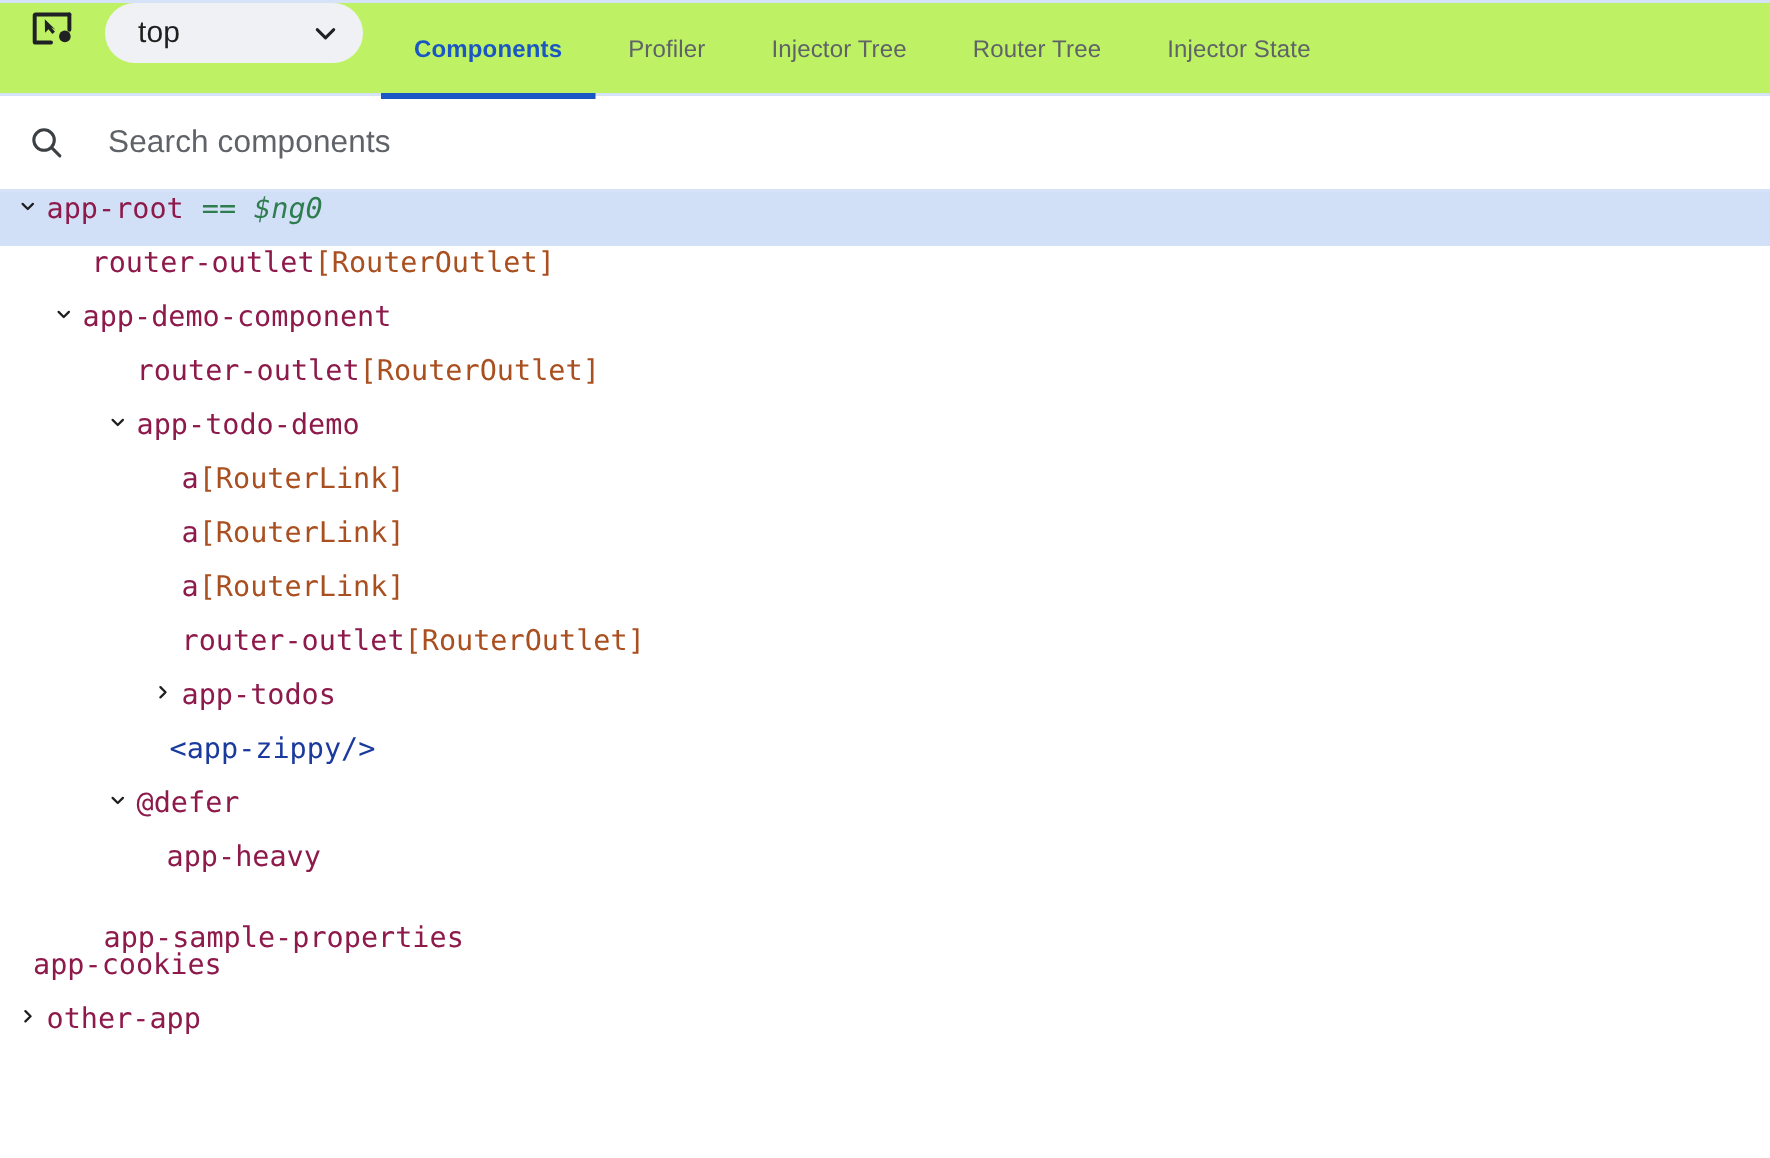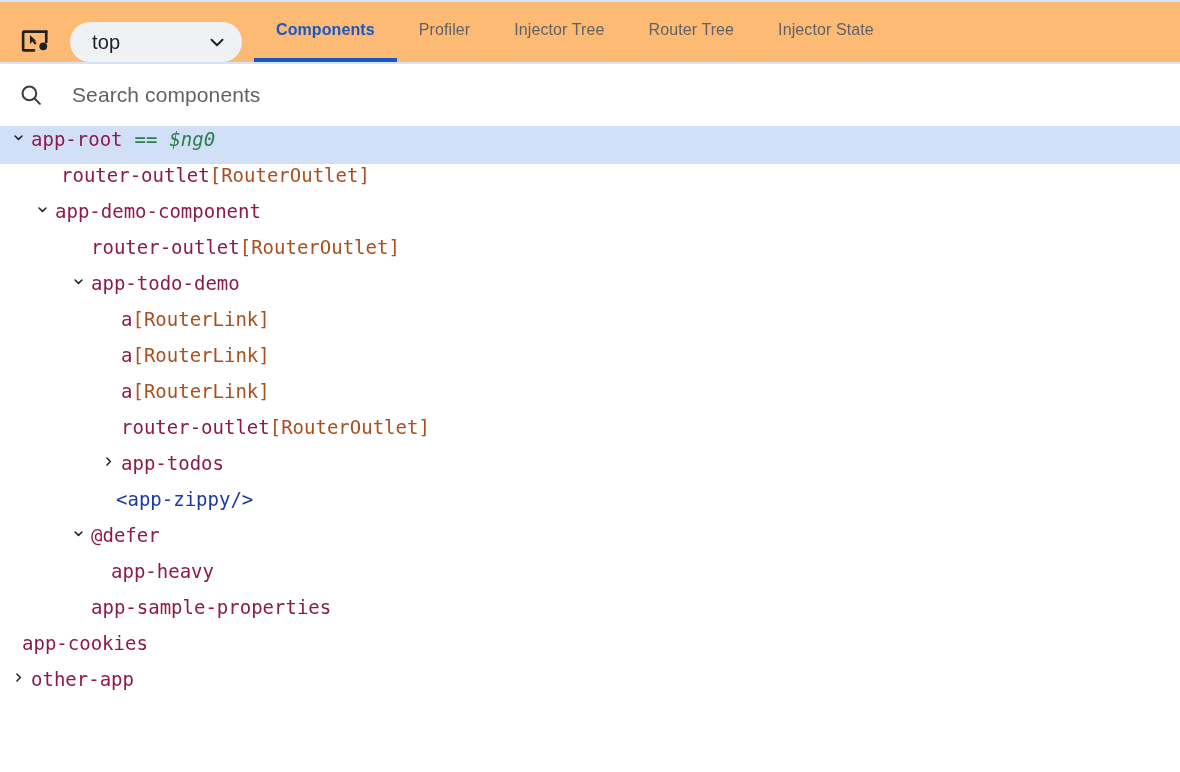--- a/index.html
+++ b/index.html
@@ -16,22 +16,22 @@
     display: flex;
     flex-direction: column;
     background: #ffffff;
   }
 
   
   .toolbar {
     height: 64px;
     min-height: 64px;
     display: flex;
-    align-items: flex-end;
-    background: #fdba74;
+    align-items: flex-start;
+    background: #bef264;
     border-top: 2px solid #d6e2f7;
     border-bottom: 2px solid #d6e2f7;
     padding-left: 16px;
     position: relative;
   }
   .inspect-btn {
     width: 38px;
     height: 38px;
     display: flex;
     align-items: center;
@@ -261,37 +261,37 @@
         <span class="node-label c-dir">[RouterOutlet]</span>
       </div>
       <div class="tree-row" style="padding-left: 99px;">
         <span class="twisty">
           <svg width="15" height="15" viewBox="0 0 24 24" fill="none">
             <path d="M9.5 6.5 15 12 9.5 17.5" stroke="#1f1f1f" stroke-width="2.4" stroke-linecap="round" stroke-linejoin="round"></path>
           </svg>
         </span>
         <span class="node-label c-el">app-todos</span>
       </div>
-      <div class="tree-row" style="padding-left: 94px;">
+      <div class="tree-row" style="padding-left: 69px; gap: 22px;">
         <span class="twisty empty"></span>
         <span class="node-label c-blue">&lt;app-zippy/&gt;</span>
       </div>
       <div class="tree-row" style="padding-left: 69px;">
         <span class="twisty">
           <svg width="15" height="15" viewBox="0 0 24 24" fill="none">
             <path d="M6.5 9.5 12 15 17.5 9.5" stroke="#1f1f1f" stroke-width="2.4" stroke-linecap="round" stroke-linejoin="round"></path>
           </svg>
         </span>
         <span class="node-label c-el">@defer</span>
       </div>
       <div class="tree-row" style="padding-left: 89px;">
         <span class="twisty empty"></span>
         <span class="node-label c-el">app-heavy</span>
       </div>
-      <div class="tree-row" style="padding-left: 69px;">
+      <div class="tree-row" style="padding-left: 69px; flex-direction: column;">
         <span class="twisty empty"></span>
         <span class="node-label c-el">app-sample-properties</span>
       </div>
       <div class="tree-row" style="">
         <span class="twisty empty"></span>
         <span class="node-label c-el">app-cookies</span>
       </div>
       <div class="tree-row" style="padding-left: 9px;">
         <span class="twisty">
           <svg width="15" height="15" viewBox="0 0 24 24" fill="none">

